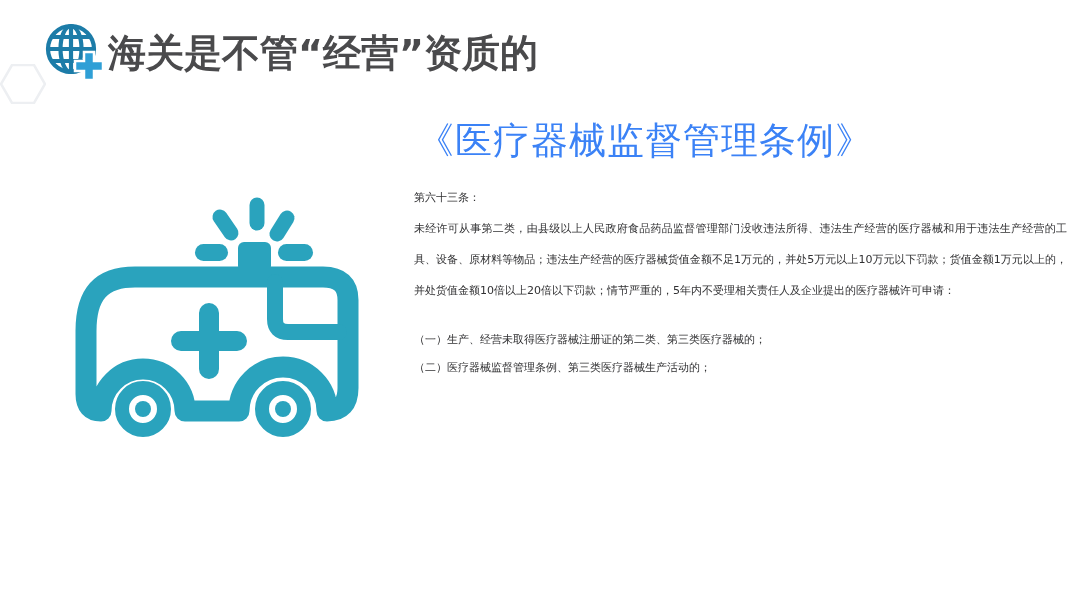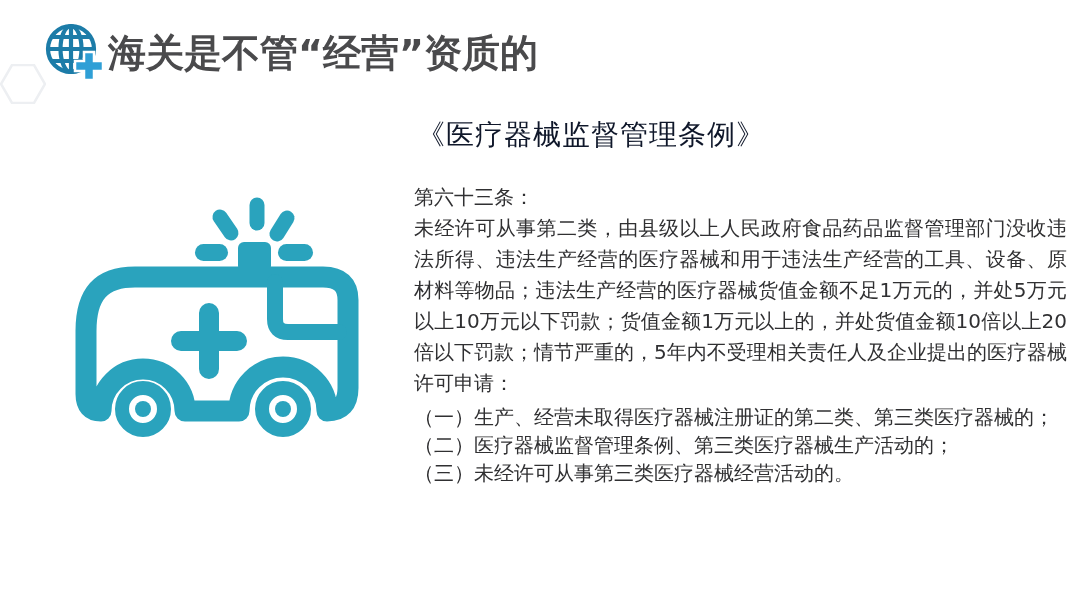--- a/index.html
+++ b/index.html
@@ -30,43 +30,43 @@
     font-size: 38px;
     font-weight: bold;
     color: #4a4a4c;
     line-height: 62px;
     white-space: nowrap;
   }
   .heading {
     position: absolute;
     left: 417px;
     top: 116px;
-    font-size: 28px;
+    font-size: 37px;
     font-weight: 400;
-    color: #0f172a;
+    color: #3b82f6;
     letter-spacing: 1px;
     white-space: nowrap;
   }
   .article {
     position: absolute;
     left: 414px;
     top: 182px;
     width: 653px;
     color: #303032;
-    font-size: 20px;
+    font-size: 11px;
   }
   .article-label {
     line-height: 31px;
   }
   .article-paragraph {
     line-height: 31px;
     text-align: justify;
     word-break: break-all;
   }
-  .article-items { margin-top: 4px; }
+  .article-items { margin-top: 20px; }
   .article-item {
     line-height: 28px;
   }
   .ambulance {
     position: absolute;
     left: 73px;
     top: 196px;
     width: 290px;
     height: 246px;
   }
@@ -96,21 +96,20 @@
   </div>
 
   <div class="heading">《医疗器械监督管理条例》</div>
 
   <div class="article">
     <div class="article-label">第六十三条：</div>
     <div class="article-paragraph">未经许可从事第二类，由县级以上人民政府食品药品监督管理部门没收违法所得、违法生产经营的医疗器械和用于违法生产经营的工具、设备、原材料等物品；违法生产经营的医疗器械货值金额不足1万元的，并处5万元以上10万元以下罚款；货值金额1万元以上的，并处货值金额10倍以上20倍以下罚款；情节严重的，5年内不受理相关责任人及企业提出的医疗器械许可申请：</div>
     <div class="article-items">
       <div class="article-item">（一）生产、经营未取得医疗器械注册证的第二类、第三类医疗器械的；</div>
       <div class="article-item">（二）医疗器械监督管理条例、第三类医疗器械生产活动的；</div>
-      <div class="article-item">（三）未经许可从事第三类医疗器械经营活动的。</div>
     </div>
   </div>
 
   <svg class="ambulance" viewBox="0 0 290 246">
 
     <g stroke="#2AA3BD" fill="none" stroke-linecap="round">
       <path d="M184 9 L184 27" stroke-width="15"></path>
       <path d="M147 21 L158 37" stroke-width="15"></path>
       <path d="M214 22 L204 38" stroke-width="15"></path>
     </g>

